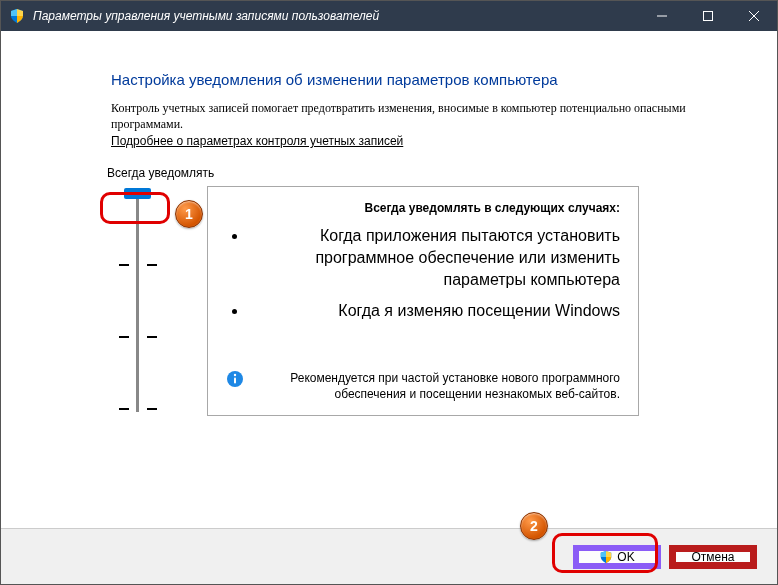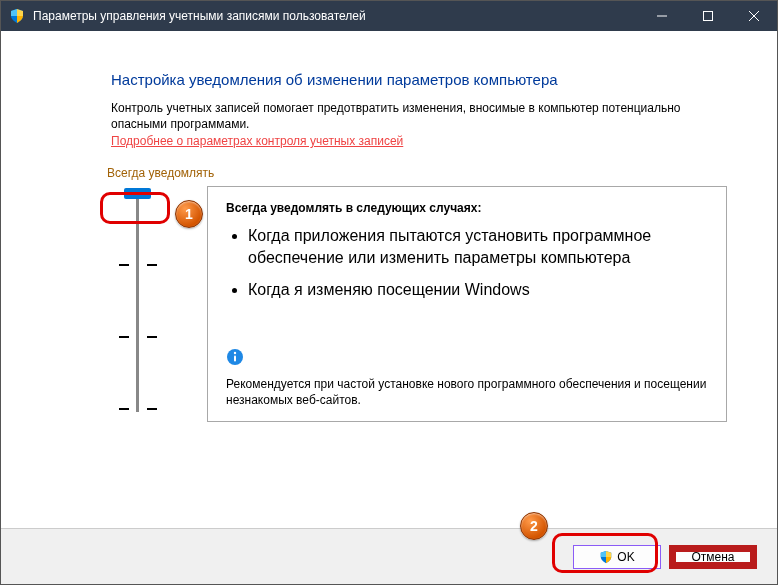--- a/index.html
+++ b/index.html
@@ -22,21 +22,21 @@
     height: 30px;
     display: flex;
     align-items: center;
     padding-left: 8px;
     font-size: 12px;
   }
   .titlebar .shield {
     width: 16px; height: 16px;
     margin-right: 8px;
   }
-  .titlebar .title-text { flex: 1; }
+  .titlebar .title-text { flex: 1; font-style: italic; }
   .winbtn {
     width: 46px; height: 30px;
     display: flex; align-items: center; justify-content: center;
     color: #fff;
   }
   .winbtn svg { display: block; }
 
   .content {
     padding: 28px 40px 0 110px;
   }
@@ -44,31 +44,32 @@
     color: #003a9b;
     font-size: 15px;
     font-weight: 400;
     margin: 12px 0 12px 0;
   }
   .desc {
     color: #000;
     font-size: 12px;
     line-height: 1.35;
     margin-bottom: 2px;
+    font-family: Liberation Serif, serif;
   }
   .link {
-    color: #ef4444;
+    color: #000000;
     text-decoration: underline;
     font-size: 12px;
     display: inline-block;
     margin-bottom: 18px;
   }
   .label-top, .label-bottom {
     font-size: 12px;
-    color: #a16207;
+    color: #000000;
     margin-left: -4px;
   }
   .label-bottom { margin-top: 8px; }
 
   .slider-row {
     display: flex;
     align-items: flex-start;
     gap: 38px;
     margin-top: 6px;
   }
@@ -101,45 +102,45 @@
     border-radius: 2px;
   }
   .highlight-box {
     position: absolute;
     border: 3px solid #e00000;
     border-radius: 10px;
     pointer-events: none;
   }
   .panel {
     border: 1px solid #a8a8a8;
-    width: 520px;
+    width: 432px;
     min-height: 230px;
     padding: 14px 18px 12px 18px;
     position: relative;
+    text-align: right;
   }
   .panel-title {
     font-weight: 700;
     font-size: 12px;
     margin-bottom: 10px;
   }
   .panel ul {
     margin: 0 0 0 22px;
     padding: 0;
   }
   .panel li {
     font-size: 16px;
     margin-bottom: 10px;
     line-height: 1.35;
   }
   .info-row {
     display: flex;
     align-items: flex-start;
     gap: 10px;
     margin-top: 48px;
-    flex-direction: column;
   }
   .info-icon {
     width: 18px; height: 18px;
     flex-shrink: 0;
   }
   .info-text {
     font-size: 12px;
     line-height: 1.35;
   }
   .footer {
@@ -159,21 +160,21 @@
     min-width: 88px;
     background: #fdfdfd;
     border: 7px solid #b91c1c;
     font-size: 12px;
     display: flex;
     align-items: center;
     justify-content: center;
     gap: 4px;
     padding: 0 10px;
   }
-  .btn.primary { border: 1px solid #8b5cf6; }
+  .btn.primary { border: 6px solid #8b5cf6; }
   .callout {
     position: absolute;
     width: 28px; height: 28px;
     border-radius: 50%;
     background: radial-gradient(circle at 35% 30%, #ff9a4a, #d35400 70%);
     border: 1px solid #8a3200;
     box-shadow: inset 0 1px 2px rgba(255,255,255,0.6), 0 1px 2px rgba(0,0,0,0.3);
     color: #fff;
     font-weight: 700;
     font-size: 14px;

